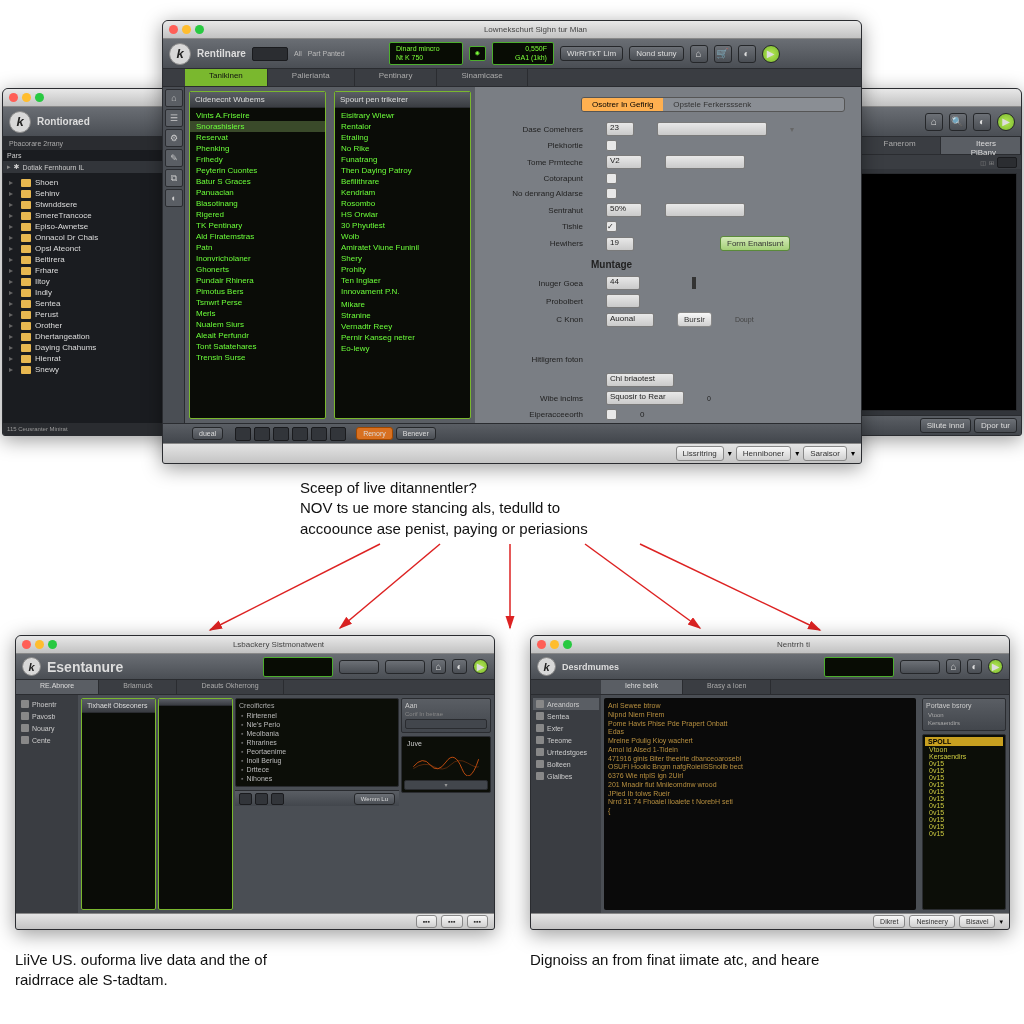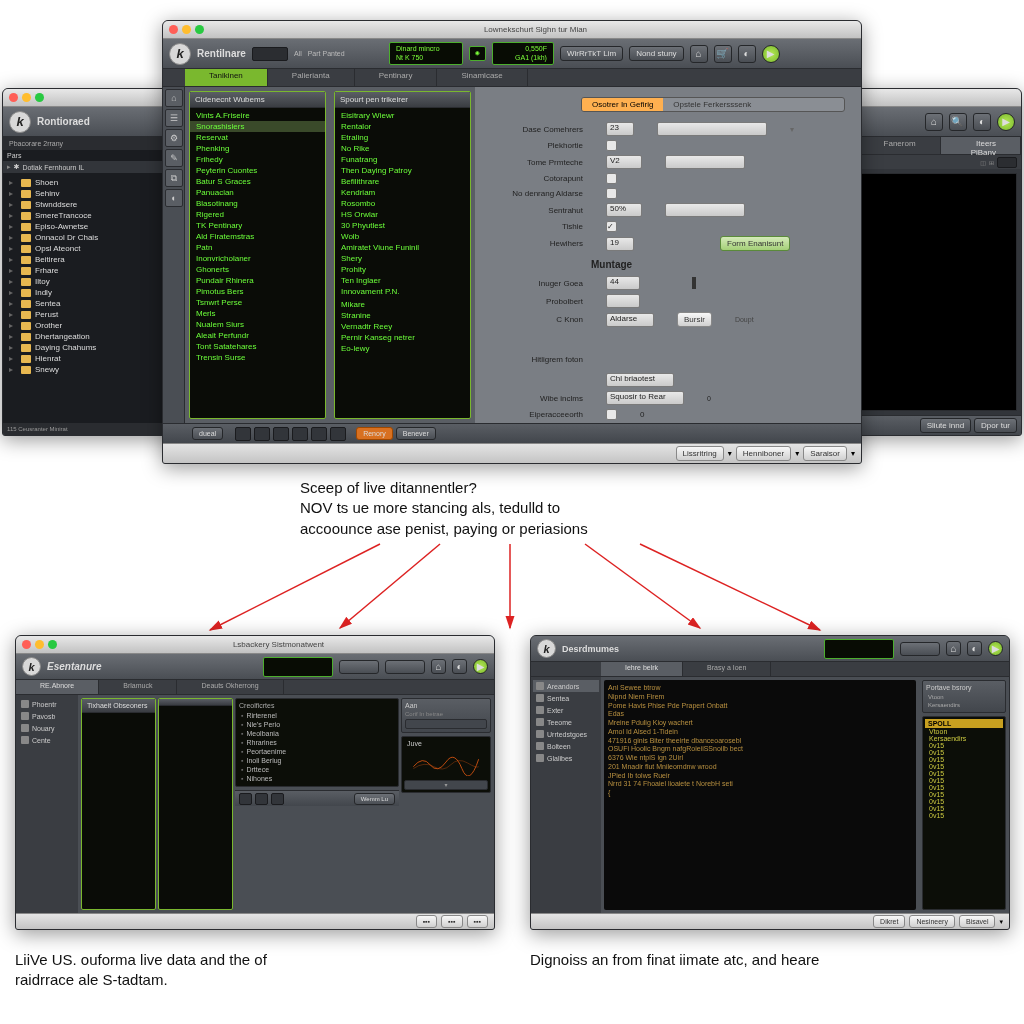--- a/index.html
+++ b/index.html
@@ -398,21 +398,21 @@
           <span class="inp" style="width:34px;">44</span>
           <span style="width:6px;"></span>
           <span style="width:4px;height:12px;background:#333;"></span>
         </div>
       <div class="frow">
           <span class="lbl">Probolbert</span>
           <span class="inp" style="width:34px;"></span>
         </div>
       <div class="frow">
           <span class="lbl">C Knon</span>
-          <span class="inp" style="width:48px;">Aldarse</span>
+          <span class="inp" style="width:48px;">Auonal</span>
           <span class="btn2">Bursir</span>
           <span style="font-size:7px;color:#444;">Doupt</span>
         </div>
       <div class="frow">
           <span class="lbl">Hitligrem foton</span>
           <span class="inp" style="width:68px;margin-top:42px;">Chl briaotest</span>
         </div>
       <div class="frow">
           <span class="lbl">Wibe inclms</span>
           <span class="inp" style="width:78px;">Squosir to Rear</span>
@@ -484,21 +484,21 @@
   <div class="tbar">
       <div class="tl">
         <div class="dot dr"></div>
         <div class="dot dy"></div>
         <div class="dot dg"></div>
       </div>
       <span class="tt">Lsbackery Sistmonatwent</span>
     </div>
   <div class="hdr" style="height:26px;">
     <div class="logo" style="width:19px;height:19px;font-size:11px;">k</div>
-    <span class="brand" style="font-size:10px;font-style:italic;">Esentanure</span>
+    <span class="brand" style="font-size:14px;">Esentanure</span>
     <div style="flex:1"></div>
     <div class="lcd" style="width:70px;height:20px;"></div>
     <div class="btn" style="width:40px;height:14px;"></div>
     <div class="btn" style="width:40px;height:14px;"></div>
     <div class="ibtn" style="width:15px;height:15px;">⌂</div>
     <div class="ibtn" style="width:15px;height:15px;">◐</div>
     <div class="ibtn play" style="width:15px;height:15px;">▶</div>
   </div>
   <div class="tabbar" style="height:15px;">
     <div class="tab act2" style="font-size:7px;">RE.Abnore</div>
@@ -603,20 +603,28 @@
     </div>
   </div>
   <div class="sbar" style="height:16px;">
     <span class="btn2" style="font-size:7px;">▪▪▪</span>
     <span class="btn2" style="font-size:7px;">▪▪▪</span>
     <span class="btn2" style="font-size:7px;">▪▪▪</span>
   </div>
 </div>
 
 <div class="win" style="left:530px; top:635px; width:480px; height:295px;">
+  <div class="tbar">
+      <div class="tl">
+        <div class="dot dr"></div>
+        <div class="dot dy"></div>
+        <div class="dot dg"></div>
+      </div>
+      <span class="tt">Nentrrh ti</span>
+    </div>
   <div class="hdr" style="height:26px;">
     <div class="logo" style="width:19px;height:19px;font-size:11px;">k</div>
     <span class="brand" style="font-size:9px;">Desrdmumes</span>
     <div style="flex:1"></div>
     <div class="lcd" style="width:70px;height:20px;"></div>
     <div class="btn" style="width:40px;height:14px;"></div>
     <div class="ibtn" style="width:15px;height:15px;">⌂</div>
     <div class="ibtn" style="width:15px;height:15px;">◐</div>
     <div class="ibtn play" style="width:15px;height:15px;">▶</div>
   </div>

